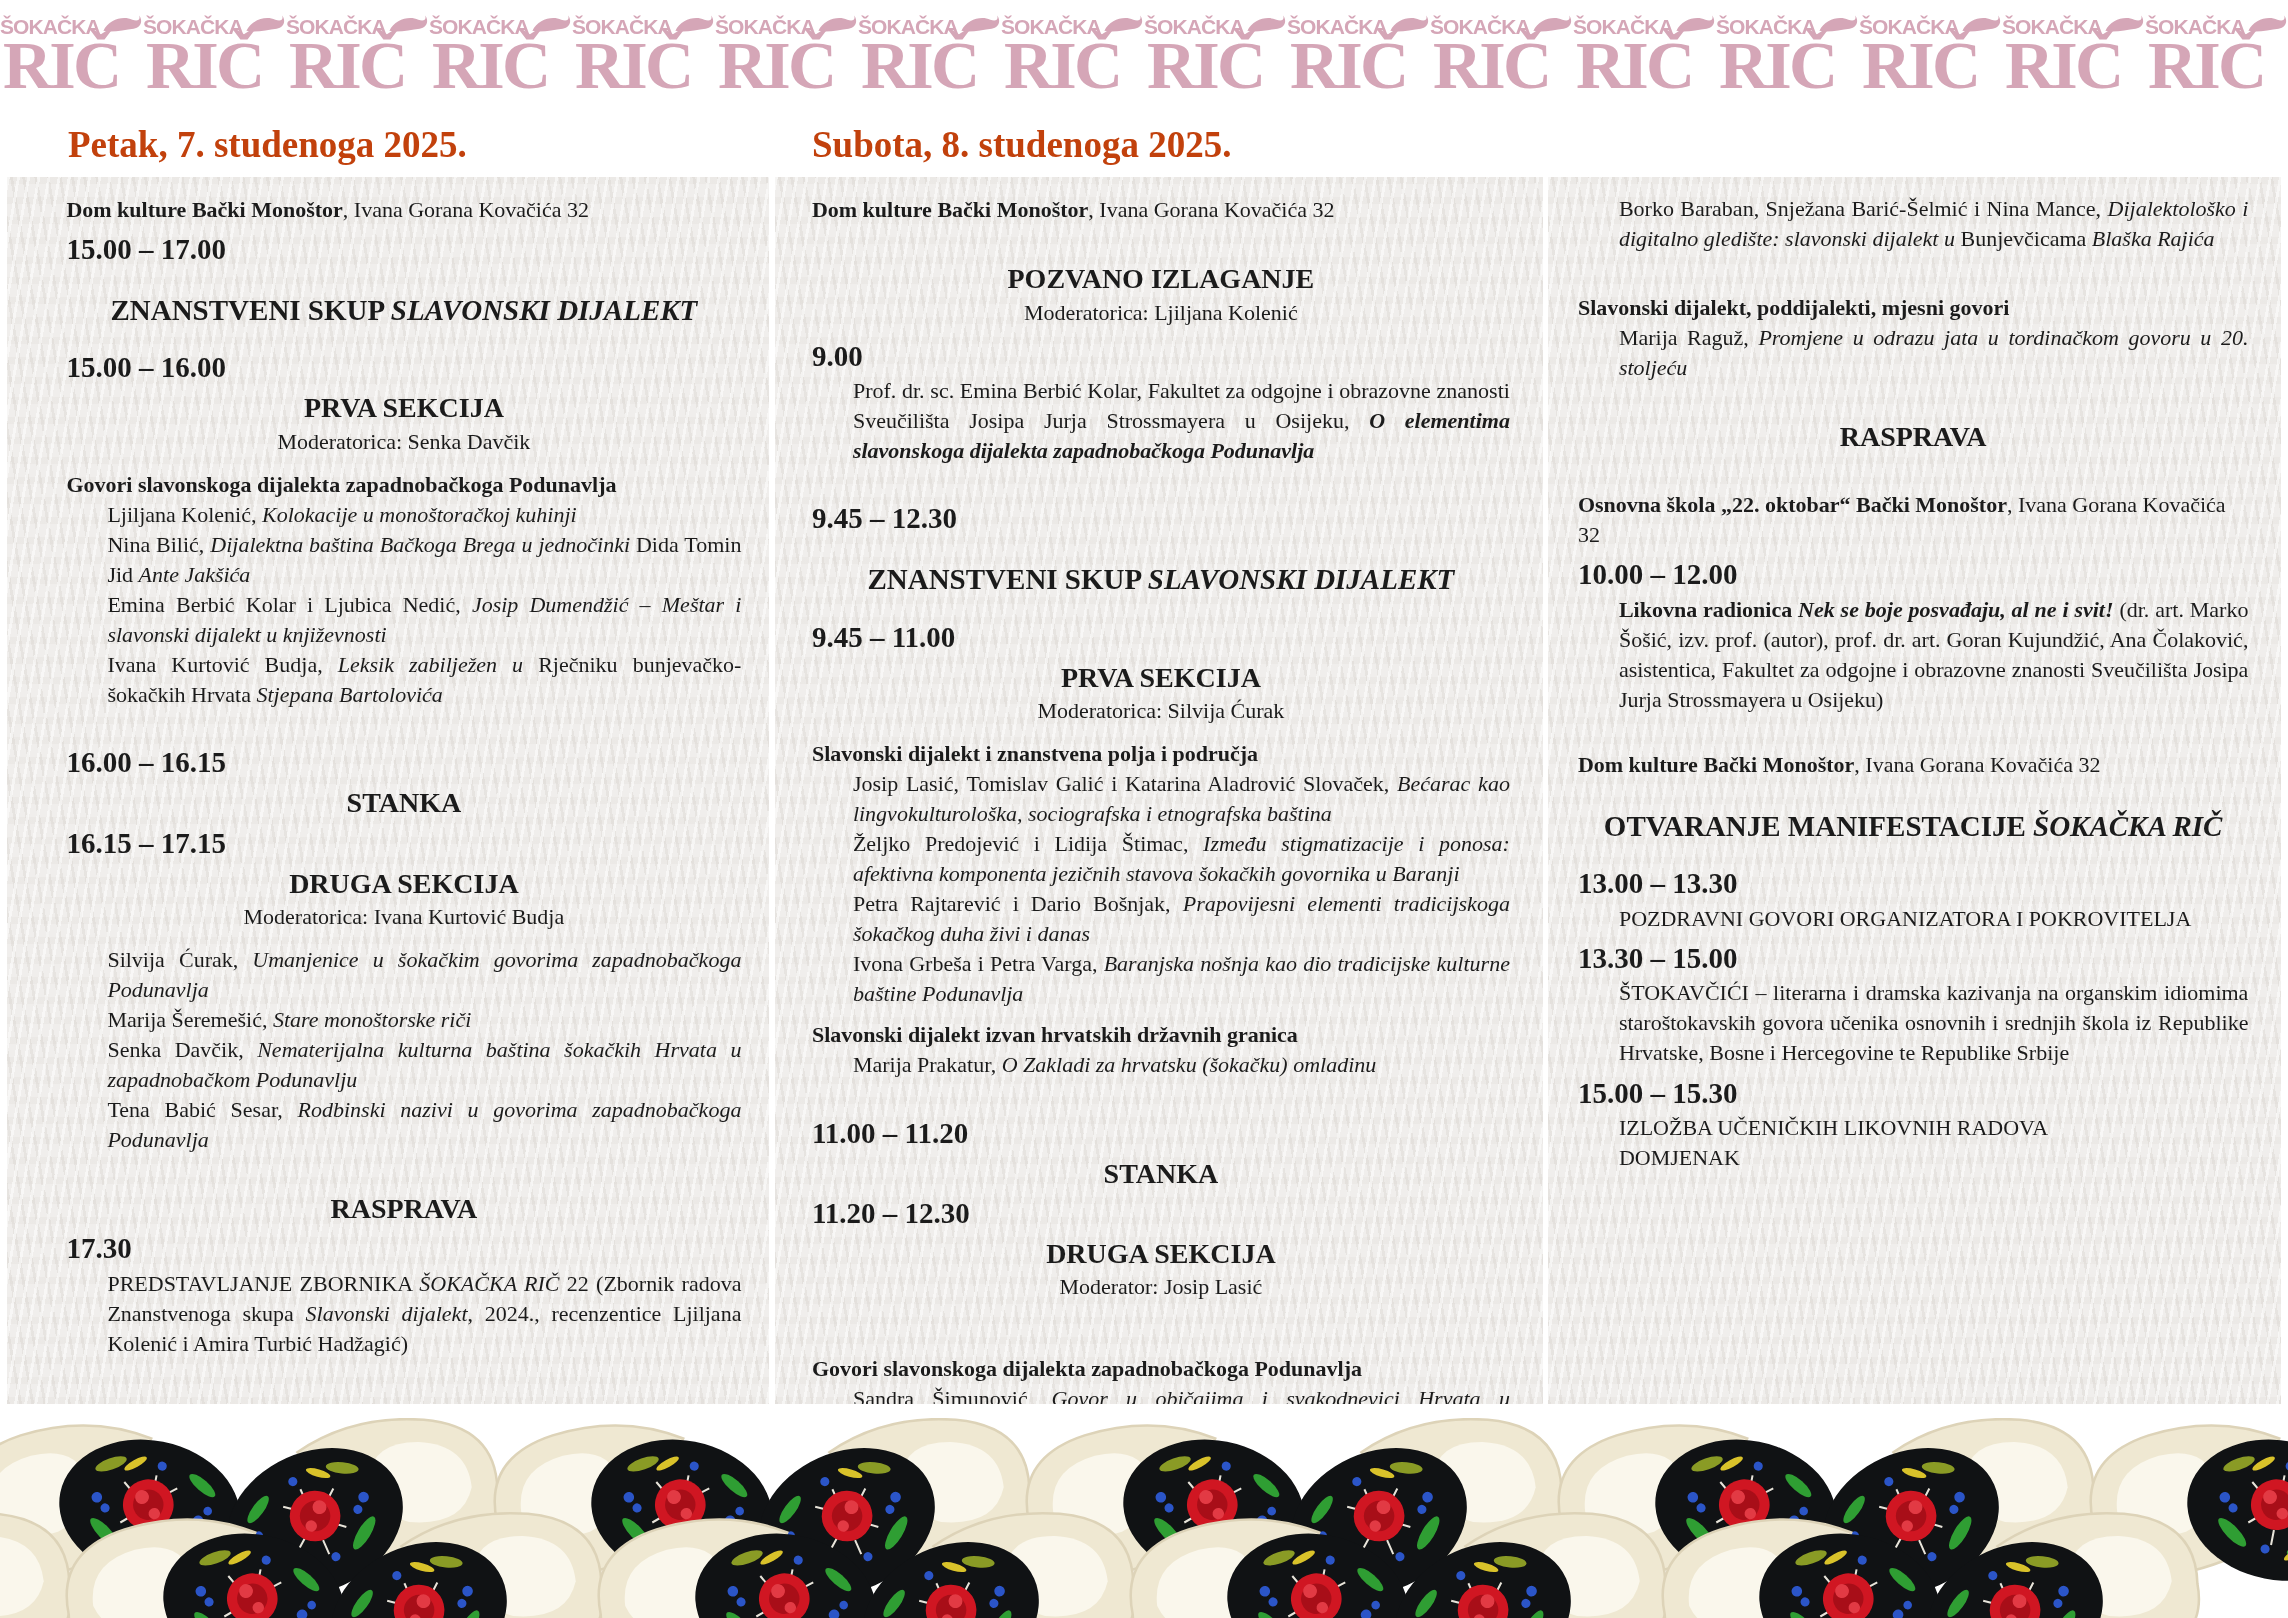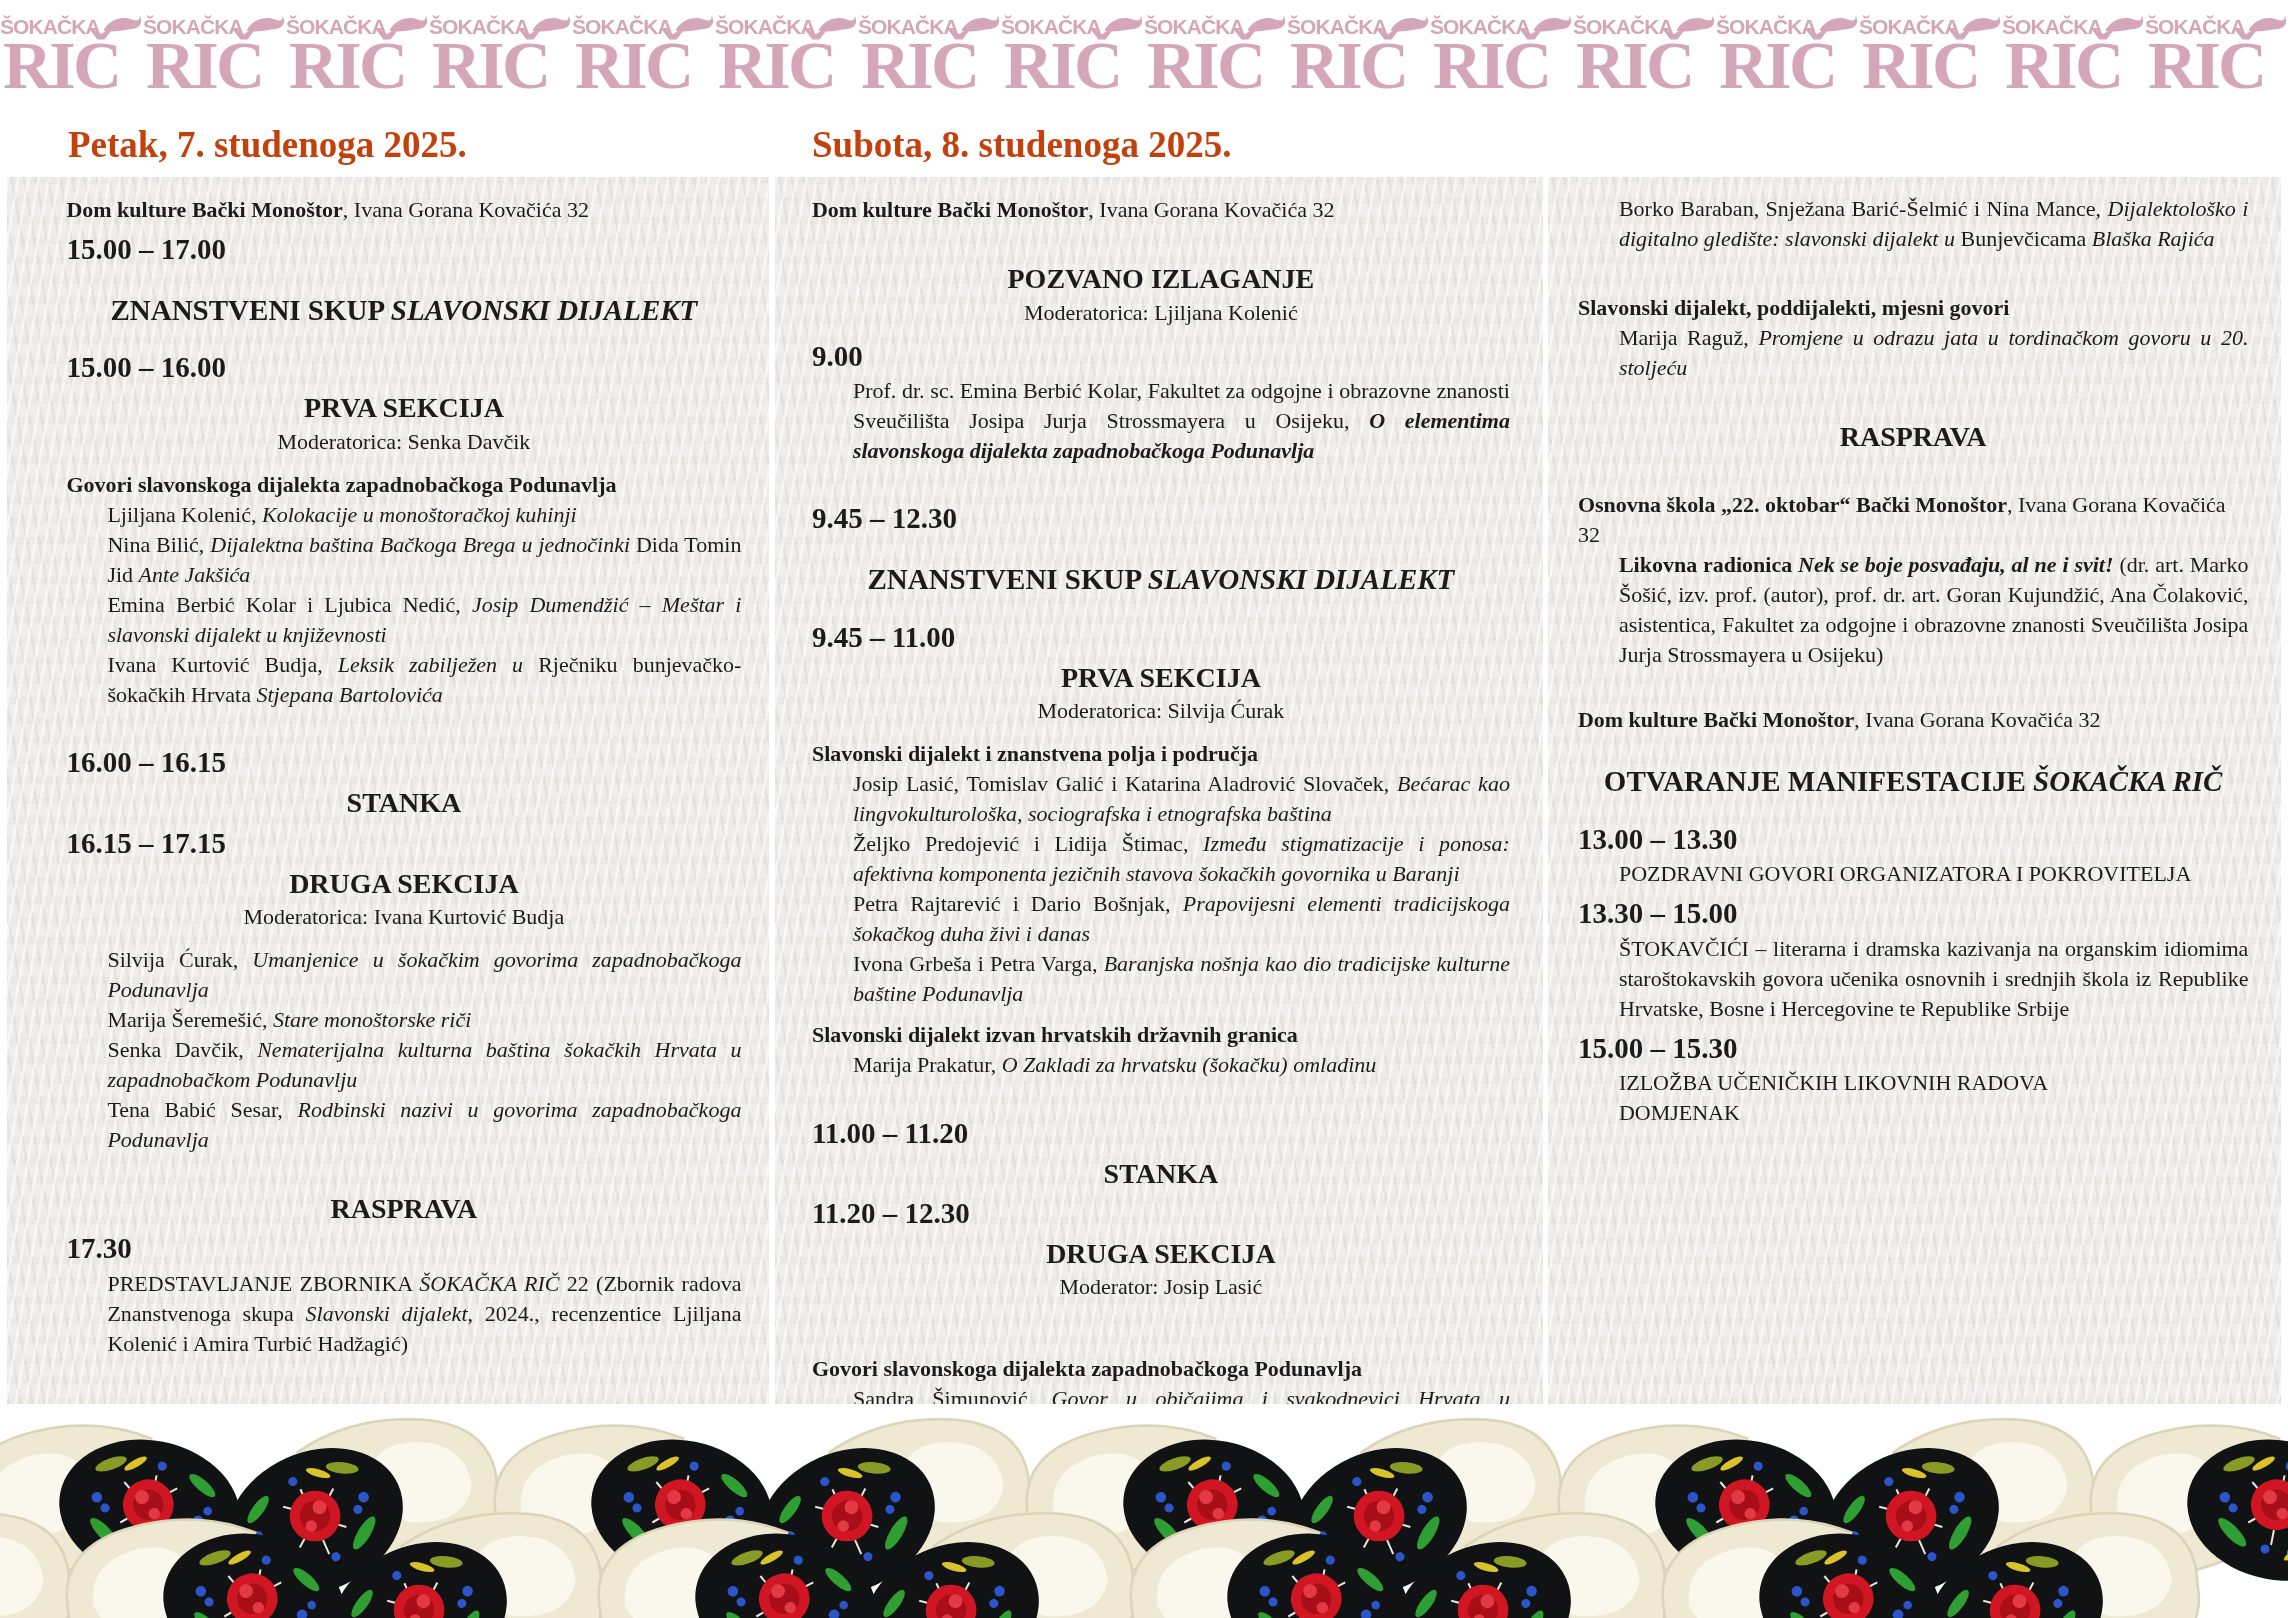--- a/index.html
+++ b/index.html
@@ -274,20 +274,21 @@
       </div>
     <div class="col" id="col-2">
         <div class="blk talk"><span>Borko Baraban, Snježana Barić-Šelmić i Nina Mance, </span><span class="i">Dijalektološko i digitalno gledište: slavonski dijalekt u </span><span>Bunjevčicama </span><span class="i">Blaška Rajića</span></div>
         <div class="blk gap"></div>
         <div class="blk group">Slavonski dijalekt, poddijalekti, mjesni govori</div>
         <div class="blk talk"><span>Marija Raguž, </span><span class="i">Promjene u odrazu jata u tordinačkom govoru u 20. stoljeću</span></div>
         <div class="blk gap"></div>
         <div class="blk section">RASPRAVA</div>
         <div class="blk gap"></div>
         <div class="blk venue"><span class="b">Osnovna škola „22. oktobar“ Bački Monoštor</span><span>, Ivana Gorana Kovačića 32</span></div>
+        <div class="blk time">10.00 – 12.00</div>
         <div class="blk talk"><span class="b">Likovna radionica </span><span class="bi">Nek se boje posvađaju, al ne i svit!</span><span> (dr. art. Marko Šošić, izv. prof. (autor), prof. dr. art. Goran Kujundžić, Ana Čolaković, asistentica, Fakultet za odgojne i obrazovne znanosti Sveučilišta Josipa Jurja Strossmayera u Osijeku)</span></div>
         <div class="blk gap"></div>
         <div class="blk venue"><span class="b">Dom kulture Bački Monoštor</span><span>, Ivana Gorana Kovačića 32</span></div>
         <div class="blk bigtitle"><span class="b">OTVARANJE MANIFESTACIJE </span><span class="bi">ŠOKAČKA RIČ</span></div>
         <div class="blk time">13.00 – 13.30</div>
         <div class="blk talk">POZDRAVNI GOVORI ORGANIZATORA I POKROVITELJA</div>
         <div class="blk time">13.30 – 15.00</div>
         <div class="blk talk">ŠTOKAVČIĆI – literarna i dramska kazivanja na organskim idiomima staroštokavskih govora učenika osnovnih i srednjih škola iz Republike Hrvatske, Bosne i Hercegovine te Republike Srbije</div>
         <div class="blk time">15.00 – 15.30</div>
         <div class="blk talk">IZLOŽBA UČENIČKIH LIKOVNIH RADOVA</div>

